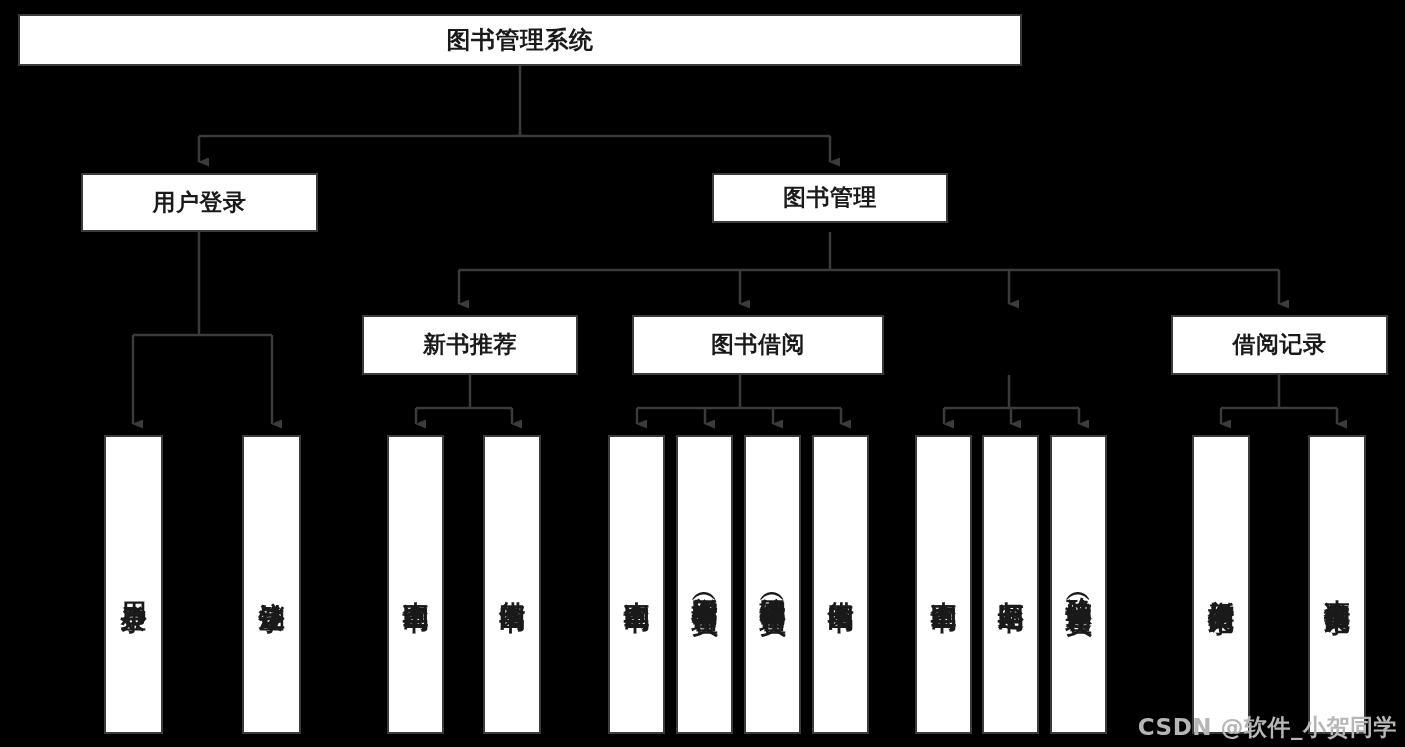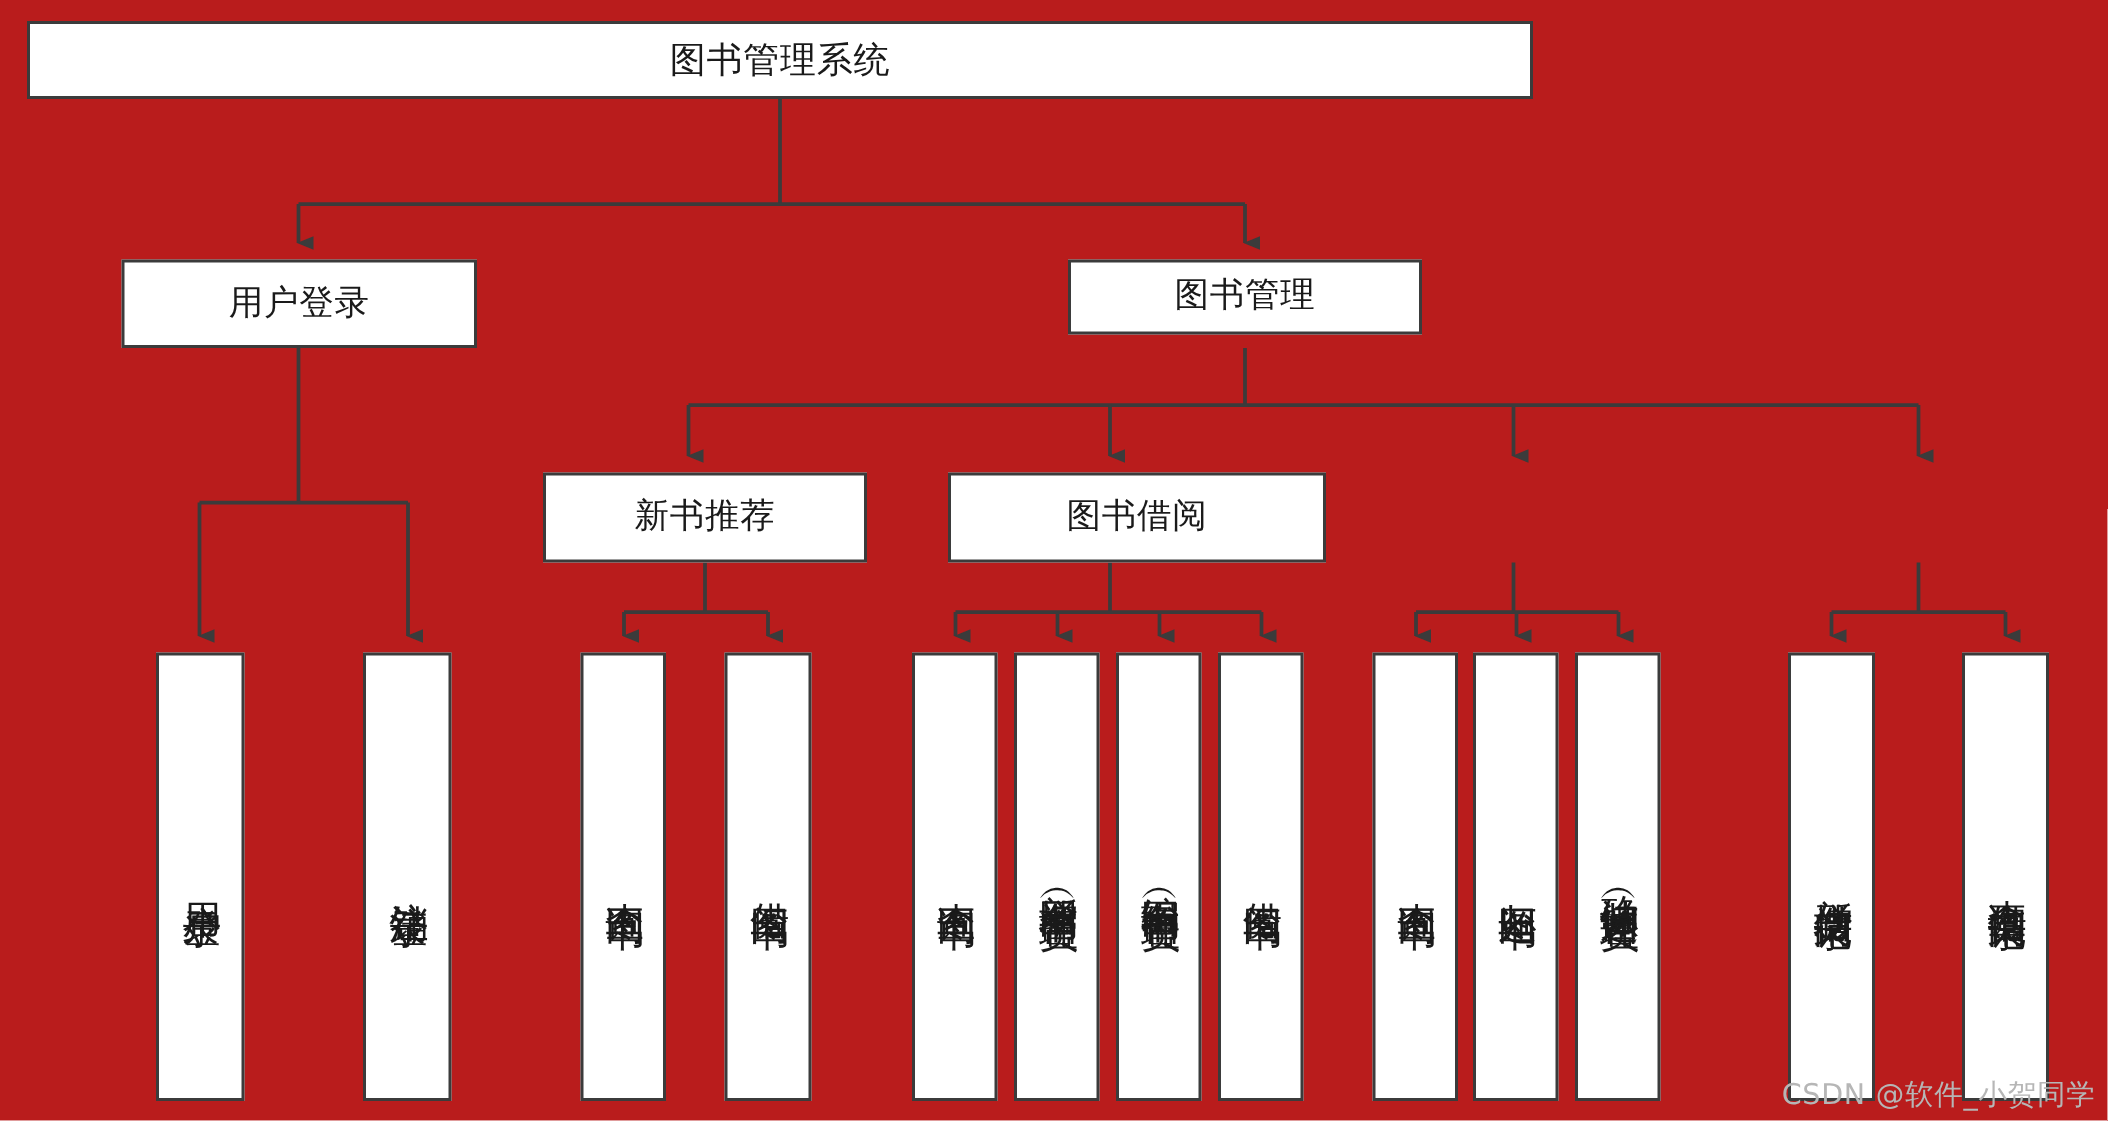--- a/index.html
+++ b/index.html
@@ -8,22 +8,23 @@
     padding: 0;
     background: #ffffff;
   }
   body {
     font-family: "DejaVu Sans", "Liberation Sans", sans-serif;
   }
   #diagram-root {
     position: relative;
     width: 1405px;
     height: 747px;
-    background: #b91c1c;
+    background: #000000;
     overflow: hidden;
+    font-weight: bold;
   }
   #edges-layer {
     position: absolute;
     left: 0;
     top: 0;
     width: 1405px;
     height: 747px;
     pointer-events: none;
   }
   .node {
@@ -62,21 +63,21 @@
     font-size: 26px;
     line-height: 1.05;
     letter-spacing: 2px;
     white-space: nowrap;
     max-height: 290px;
   }
   .watermark {
     position: absolute;
     right: 8px;
     bottom: 4px;
-    font-size: 19px;
+    font-size: 23px;
     color: #b6b6b6;
     white-space: nowrap;
     letter-spacing: 0.5px;
   }
 </style>
 </head>
 <body>
 
 <div id="diagram-root">
 
@@ -156,20 +157,23 @@
 
   <div class="node horiz" style="left:362px; top:315px; width:216px; height:60px;">
     <span class="node-label">新书推荐</span>
   </div>
 
   <div class="node horiz" style="left:632px; top:315px; width:252px; height:60px;">
     <span class="node-label">图书借阅</span>
   </div>
 
 
+  <div class="node horiz" style="left:1171px; top:315px; width:217px; height:60px;">
+    <span class="node-label">借阅记录</span>
+  </div>
 
   <div class="node vert" style="left:104px; top:435px; width:59px; height:299px;">
     <span class="node-label">用户登录</span>
   </div>
 
   <div class="node vert" style="left:242px; top:435px; width:59px; height:299px;">
     <span class="node-label">注销登录</span>
   </div>
 
   <div class="node vert" style="left:387px; top:435px; width:57px; height:299px;">

